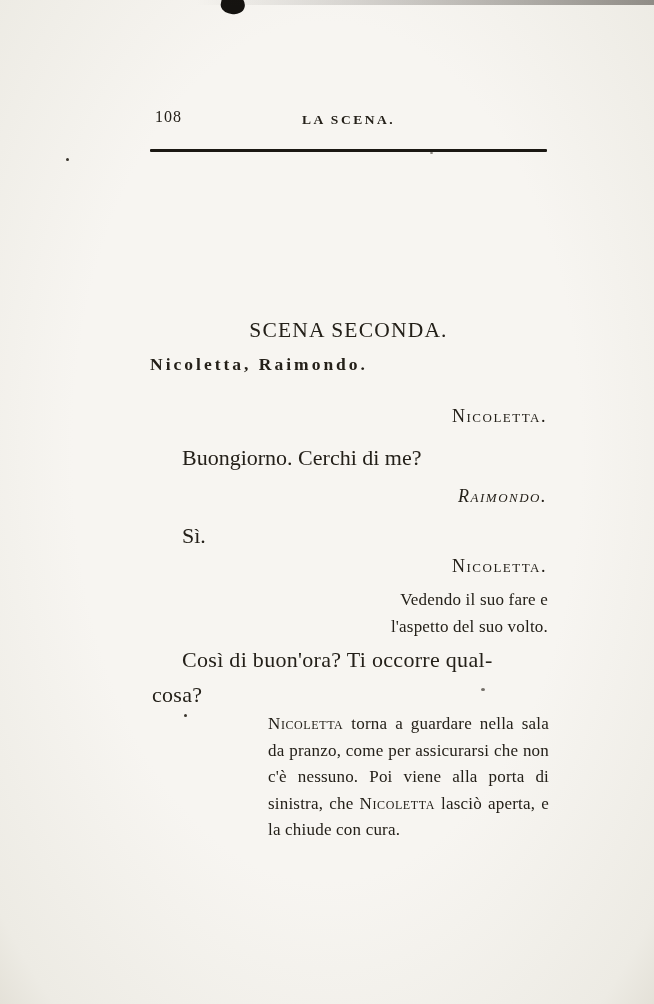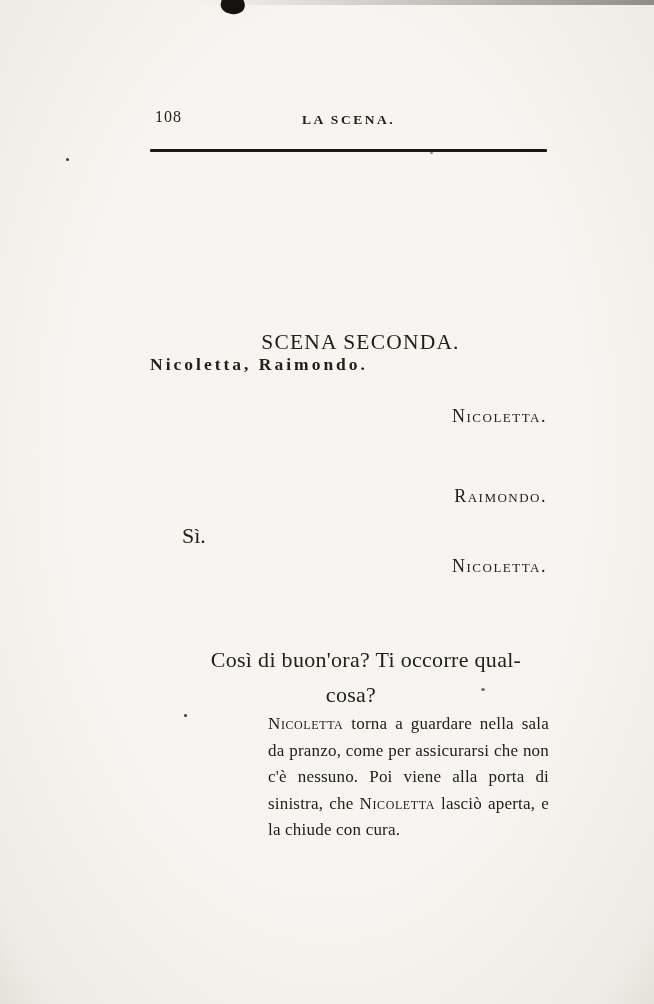--- a/index.html
+++ b/index.html
@@ -60,21 +60,21 @@
     height: 3px;
     background: #1b1813;
     border-radius: 1px;
   }
 
   
   .scene-heading {
     position: absolute;
     left: 150px; top: 318px;
     width: 397px;
-    margin: 12px;
+    margin: 0;
     text-align: center;
     font-size: 21.5px;
     font-weight: normal;
     letter-spacing: 1.2px;
   }
   .scene-characters {
     position: absolute;
     left: 150px; top: 354px;
     width: 397px;
     margin: 0;
@@ -88,36 +88,36 @@
   .speaker {
     position: absolute;
     left: 150px;
     width: 397px;
     text-align: right;
     font-size: 18px;
     font-variant: small-caps;
     letter-spacing: 1.5px;
   }
   .speaker.sp1 { top: 406px; }
-  .speaker.sp2 { top: 486px; }
+  .speaker.sp2 { top: 486px; font-style: italic; }
   .speaker.sp3 { top: 556px; }
 
   
   .dialogue {
     position: absolute;
     left: 152px;
     width: 398px;
     font-size: 22px;
     line-height: 35px;
     white-space: pre-line;
     text-indent: 30px;
   }
   .dialogue.d1 { top: 440px; }
   .dialogue.d2 { top: 518px; }
-  .dialogue.d3 { top: 642px; letter-spacing: .3px; text-align: center; }
+  .dialogue.d3 { top: 642px; letter-spacing: .3px; }
 
   
   .direction-inline {
     position: absolute;
     left: 330px; top: 586px;
     width: 218px;
     text-align: right;
     font-size: 17px;
     line-height: 27px;
     white-space: pre-line;
@@ -152,25 +152,28 @@
   <div class="speck s4"></div>
 
   <span class="page-number">108</span>
   <span class="running-title">LA SCENA.</span>
   <div class="header-rule"></div>
 
   <h1 class="scene-heading">SCENA SECONDA.</h1>
   <h2 class="scene-characters">Nicoletta, Raimondo.</h2>
 
   <div class="speaker sp1">Nicoletta.</div>
+  <div class="dialogue d1">Buongiorno. Cerchi di me?</div>
 
   <div class="speaker sp2">Raimondo.</div>
   <div class="dialogue d2">Sì.</div>
 
   <div class="speaker sp3">Nicoletta.</div>
+  <div class="direction-inline">Vedendo il suo fare e
+l'aspetto del suo volto.</div>
   <div class="dialogue d3">Così di buon'ora? Ti occorre qual-
 cosa?</div>
 
   <div class="direction-block">
     <span class="sc">Nicoletta</span><span> torna a guardare nella sala da pranzo, come per assicurarsi che non c'è nessuno. Poi viene alla porta di sinistra, che </span><span class="sc">Nicoletta</span><span> lasciò aperta, e la chiude con cura.</span>
   </div>
 
 </div>
 
 </body></html>

